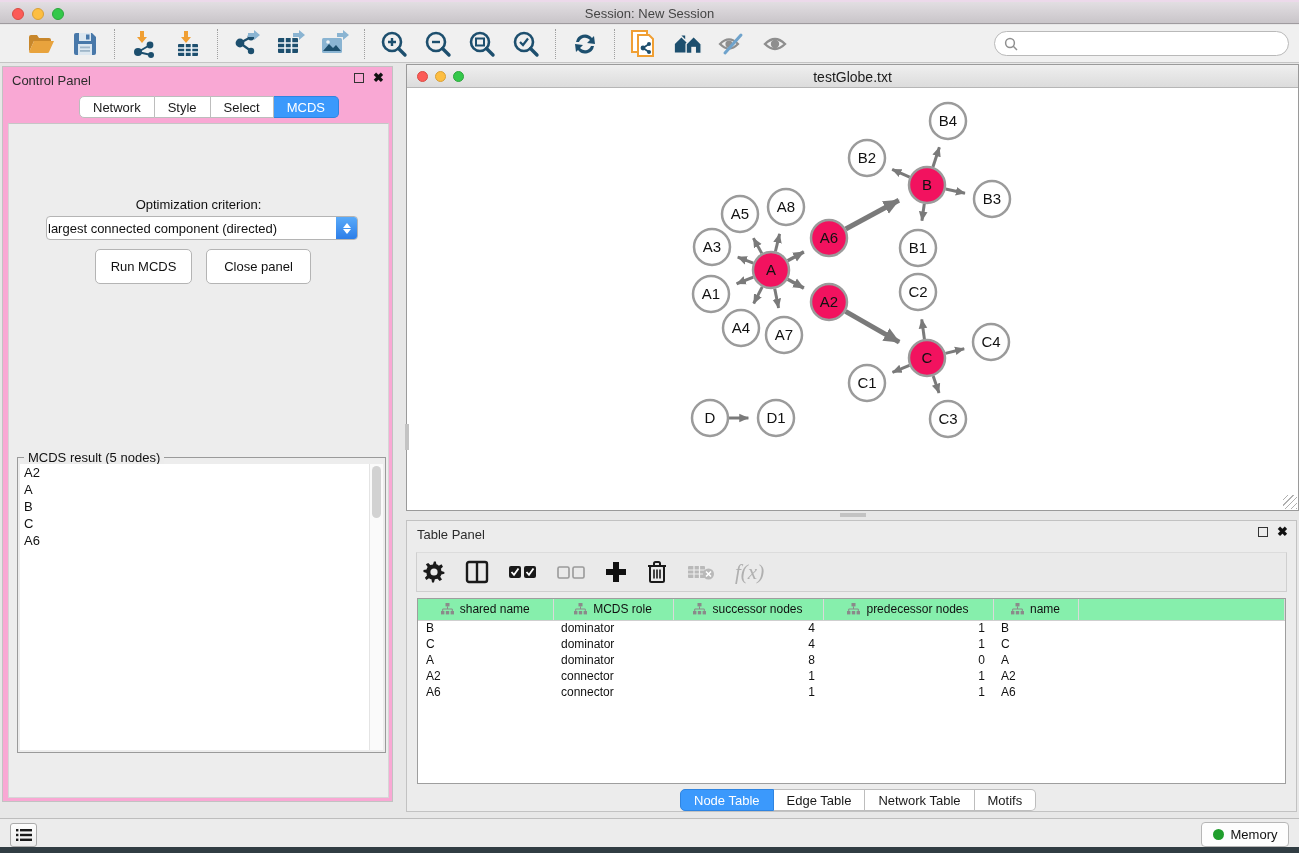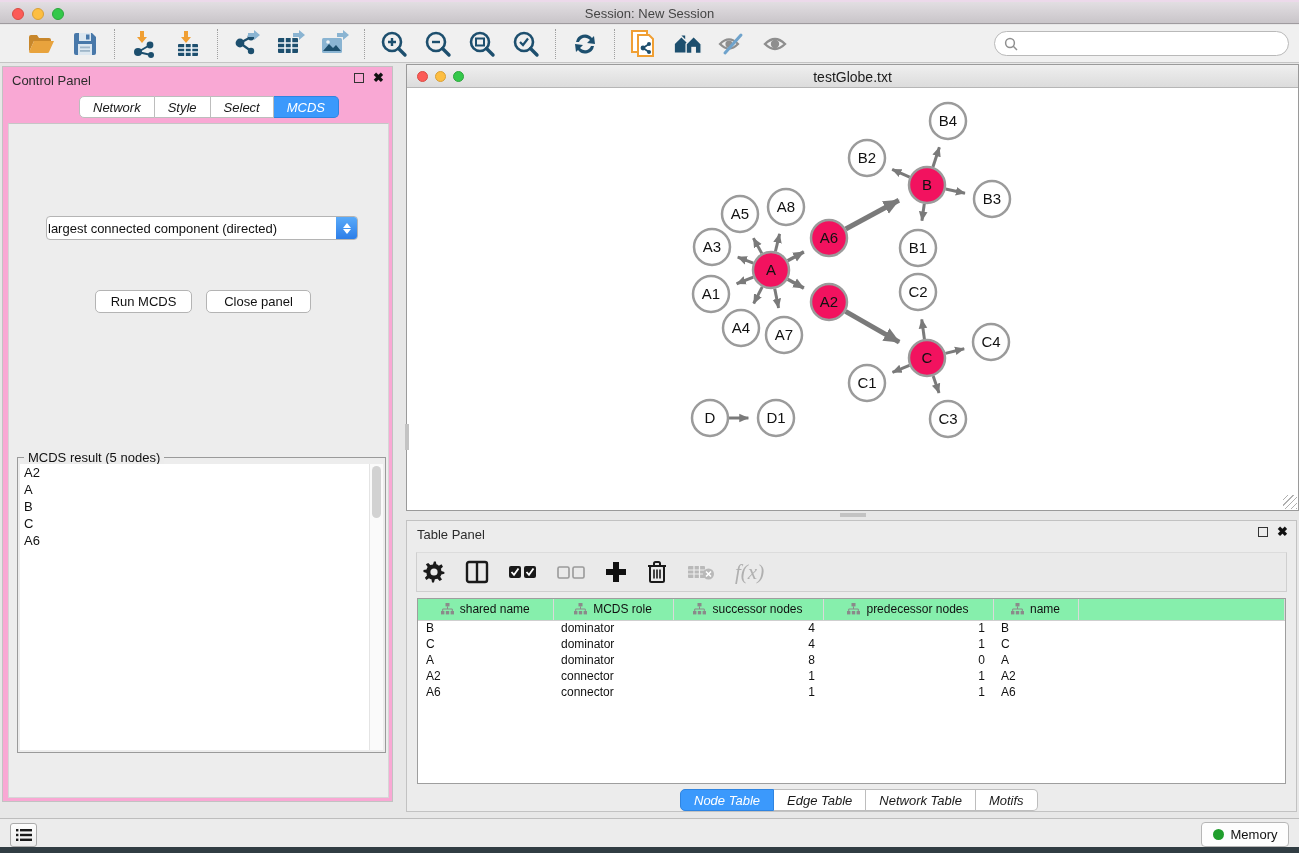--- a/index.html
+++ b/index.html
@@ -31,34 +31,34 @@
   .panel-title { font-size:13px; color:#2c2c2c; }
   .win-icons { position:absolute; right:8px; top:6px; display:flex; gap:9px; align-items:center; }
   .float-icon { width:10px; height:10px; border:1.5px solid #333; display:inline-block; }
   .close-icon { font-size:13px; font-weight:bold; color:#111; line-height:10px; }
 
   
   .control-panel { position:absolute; left:2px; top:66px; width:391px; height:736px; background:#f9a8d4; border:1px solid #c2c2c2; }
   .cp-header { position:absolute; left:0; top:0; width:100%; height:26px; }
   .cp-header .panel-title { position:absolute; left:9px; top:6px; }
   .seg-tabs { position:absolute; display:flex; }
-  .seg-tab { height:22px; padding:0 13px; font-size:13px; color:#1a1a1a; background:#fff; border:1px solid #bdbdbd; border-left:none; display:flex; align-items:center; cursor:pointer;font-style:italic; }
+  .seg-tab { height:22px; padding:0 13px; font-size:13px; color:#1a1a1a; background:#fff; border:1px solid #bdbdbd; border-left:none; display:flex; align-items:center; cursor:pointer; }
   .seg-tab:first-child { border-left:1px solid #bdbdbd; border-radius:5px 0 0 5px; }
   .seg-tab:last-child { border-radius:0 5px 5px 0; }
   .seg-tab.sel { background:#3b99fc; border-color:#2f84e0; color:#fff; }
   .cp-tabs { left:76px; top:29px; }
   .cp-inner { position:absolute; left:5px; top:56px; width:381px; height:675px; background:#ededed; border:1px solid #d6d6d6; border-top-color:#c6c6c6; }
   .opt-label { position:absolute; left:0; width:100%; top:73px; text-align:center; font-size:13px; color:#111; }
   .dropdown { position:absolute; left:37px; top:92px; width:312px; height:24px; background:#fff; border:1px solid #b4b4b4; border-radius:4px; display:flex; align-items:center; cursor:pointer; }
   .dropdown .val { flex:1; font-size:13px; color:#111; padding-left:1px; white-space:nowrap; }
   .dd-stepper { width:21px; height:22px; background:linear-gradient(#59aaf9,#2d7ee8); border-radius:0 3px 3px 0; display:flex; flex-direction:column; align-items:center; justify-content:center; gap:1px; }
   .dd-stepper .tri { width:0; height:0; border-left:4px solid transparent; border-right:4px solid transparent; }
   .tri.up { border-bottom:5px solid #fff; }
   .tri.dn { border-top:5px solid #fff; }
-  .btn { position:absolute; height:23px; background:#fff; border:1px solid #b4b4b4; border-radius:5px; font-size:13px; color:#111; display:flex; align-items:center; justify-content:center; cursor:pointer;margin-top:41px; }
+  .btn { position:absolute; height:35px; background:#fff; border:1px solid #b4b4b4; border-radius:5px; font-size:13px; color:#111; display:flex; align-items:center; justify-content:center; cursor:pointer; }
   .fieldset { position:absolute; left:10px; top:390px; width:371px; height:340px; border:1px solid #9a9a9a; }
   .fieldset .legend { position:absolute; top:-8px; left:6px; background:#ececec; padding:0 4px; font-size:13px; color:#111; }
   .result-list { position:absolute; left:2px; top:6px; right:2px; bottom:2px; background:#fff; overflow:hidden; }
   .result-list .item { font-size:13px; color:#111; padding:1px 4px; line-height:15px; }
   .vtrack { position:absolute; right:0; top:0; bottom:0; width:14px; background:#fafafa; border-left:1px solid #e4e4e4; }
   .vtrack .thumb { position:absolute; left:2px; top:2px; width:9px; height:52px; background:#d2d2d2; border-radius:5px; }
 
   
   .netwin { position:absolute; left:406px; top:64px; width:893px; height:447px; background:#fff; border:1px solid #9a9a9a; }
   .net-titlebar { position:absolute; left:0; top:0; width:100%; height:23px; background:linear-gradient(#efefef,#dcdcdc); border-bottom:1px solid #b6b6b6; }
@@ -267,20 +267,21 @@
           <span class="close-icon">✖</span>
         </span>
       </div>
       <div class="seg-tabs cp-tabs" id="cp-tabs">
           <div class="seg-tab">Network</div>
           <div class="seg-tab">Style</div>
           <div class="seg-tab">Select</div>
           <div class="seg-tab sel">MCDS</div>
         </div>
       <div class="cp-inner">
+        <div class="opt-label">Optimization criterion:</div>
         <div class="dropdown">
           <span class="val">largest connected component (directed)</span>
           <span class="dd-stepper">
               <span class="tri up"></span>
               <span class="tri dn"></span>
             </span>
         </div>
         <div class="btn" style="left:86px; top:125px; width:97px;">Run MCDS</div>
         <div class="btn" style="left:197px; top:125px; width:105px;">Close panel</div>
         <div class="fieldset" style="left:8px; top:333px; width:369px; height:296px;">

